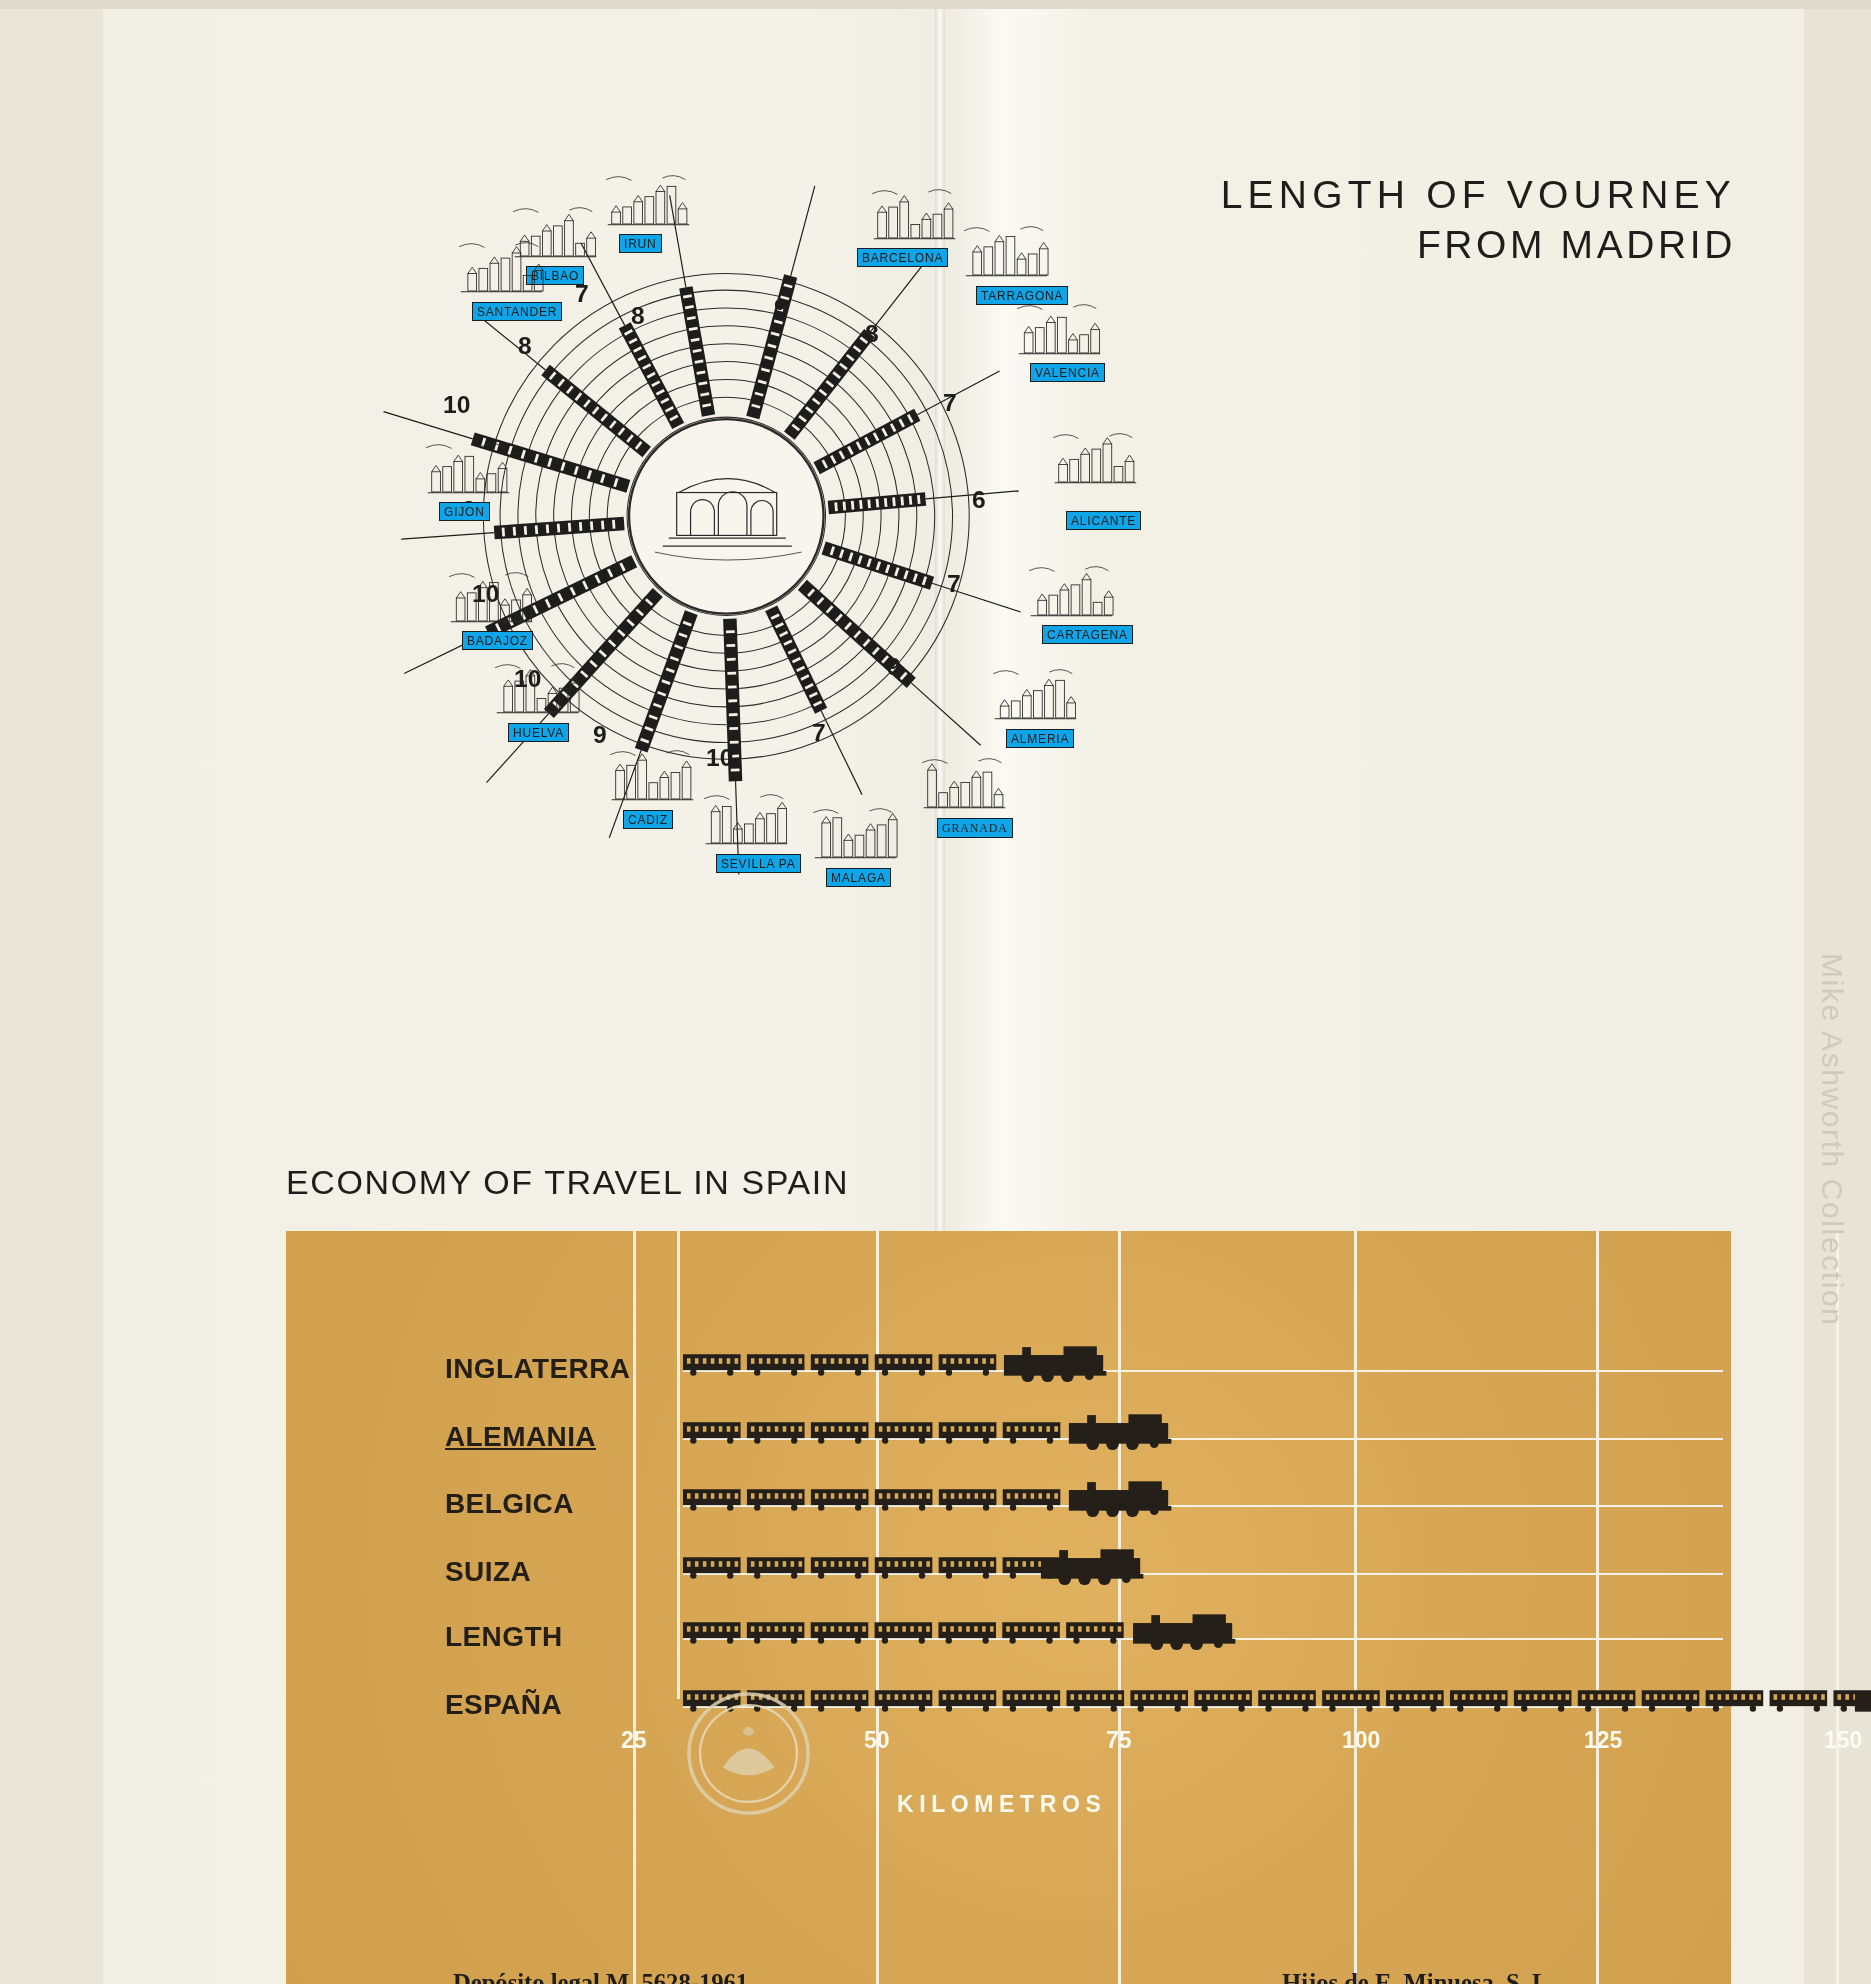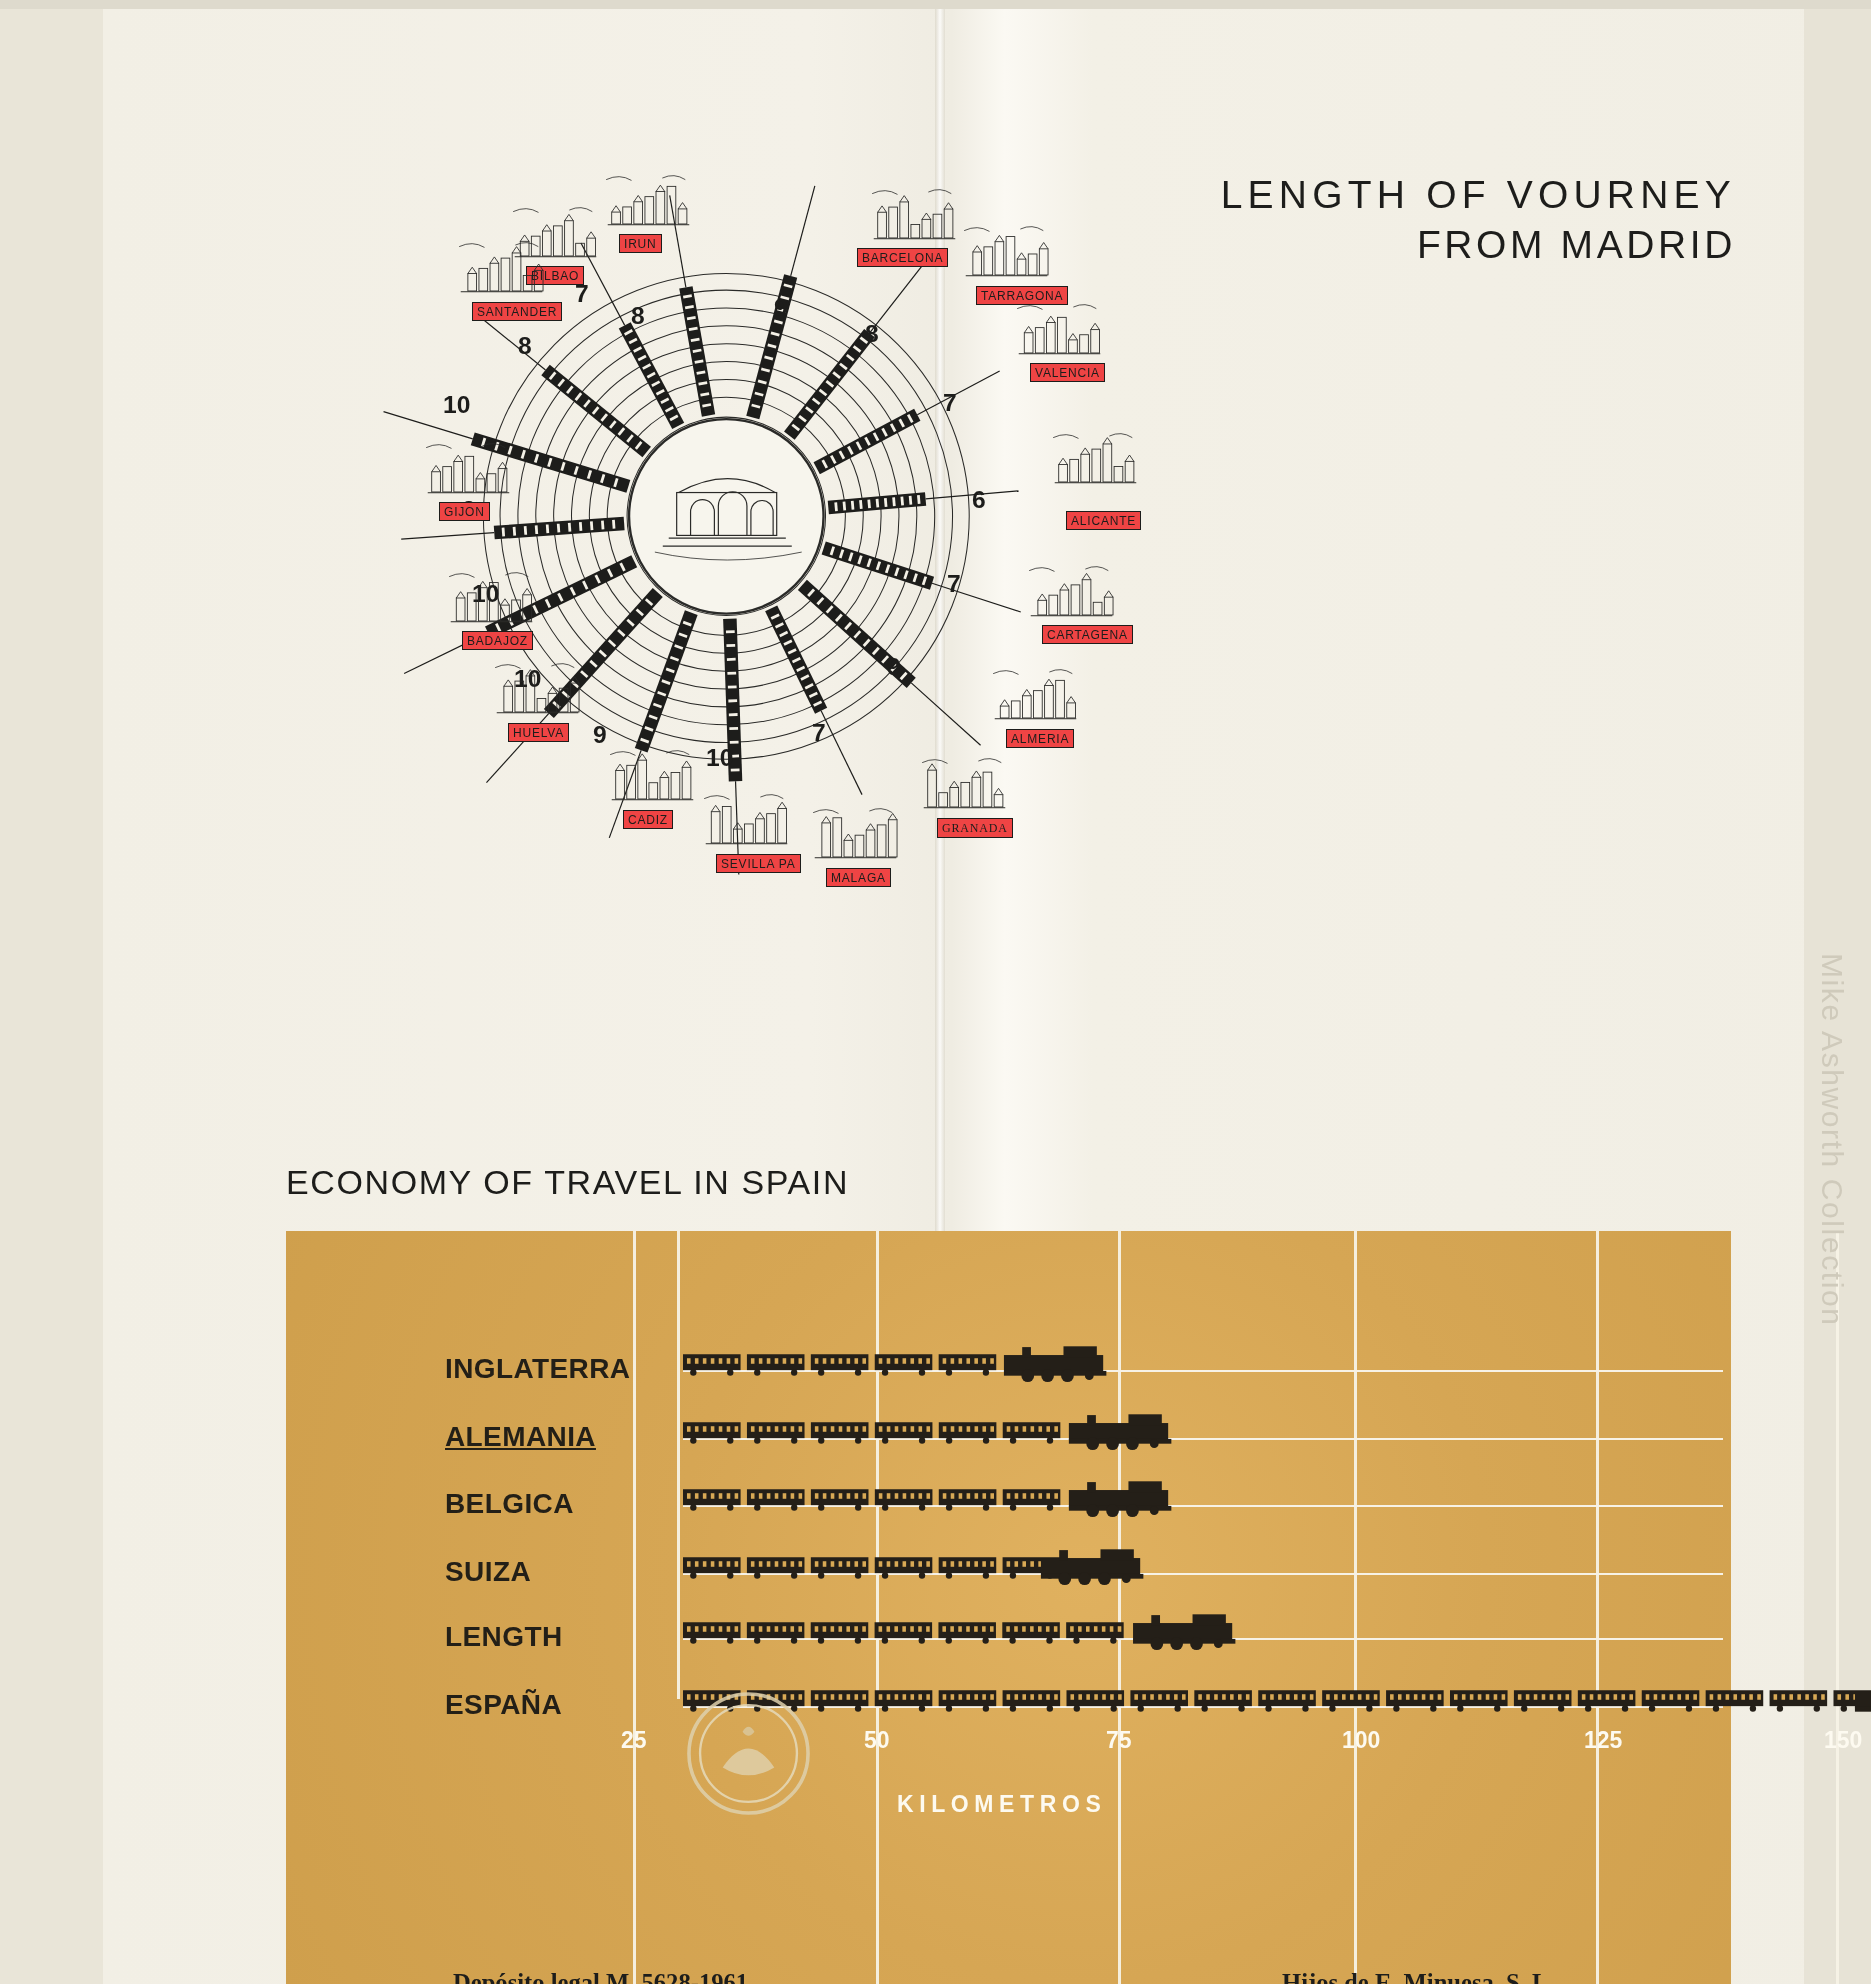--- a/index.html
+++ b/index.html
@@ -21,21 +21,21 @@
 
   
   .title-block{position:absolute;right:135px;top:171px;text-align:right;color:#1d1d1b;}
   .t1{font-size:39px;letter-spacing:5.2px;line-height:1.25;font-weight:400;}
   .t2{font-size:39px;letter-spacing:3.6px;line-height:1.3;font-weight:400;}
   .t3{font-size:29px;letter-spacing:0.4px;line-height:1.5;font-weight:400;}
 
   
   #radial{position:absolute;left:377px;top:151px;width:1032px;height:953px;}
   .num{position:absolute;font-size:24.6px;font-weight:700;color:#1d1d1b;font-family:"Liberation Sans",sans-serif;}
-  .citylabel{position:absolute;border:1.2px solid #1d1d1b;background:#ef4444;
+  .citylabel{position:absolute;border:1.2px solid #1d1d1b;background:#0ea5e9;
       font-size:12px;letter-spacing:0.8px;padding:1.6px 4px;color:#1d1d1b;white-space:nowrap;}
 
   
   .econ-title{position:absolute;left:286px;top:1163px;font-size:34px;letter-spacing:1.6px;color:#1d1d1b;}
   #econ{position:absolute;left:286px;top:1231px;width:1445px;height:768px;
      background:radial-gradient(circle at 55% 45%, #e0b15f 0%, #d6a654 45%, #cf9f4c 100%);}
   .gridline-v{position:absolute;top:0;width:2.8px;height:100%;background:#f7f2e6;opacity:.95;}
   .row{position:absolute;left:0;width:100%;height:75px;}
   .rowlabel{position:absolute;left:159px;width:187px;text-align:left;font-size:28px;
       font-weight:700;color:#231f17;letter-spacing:0.4px;}

